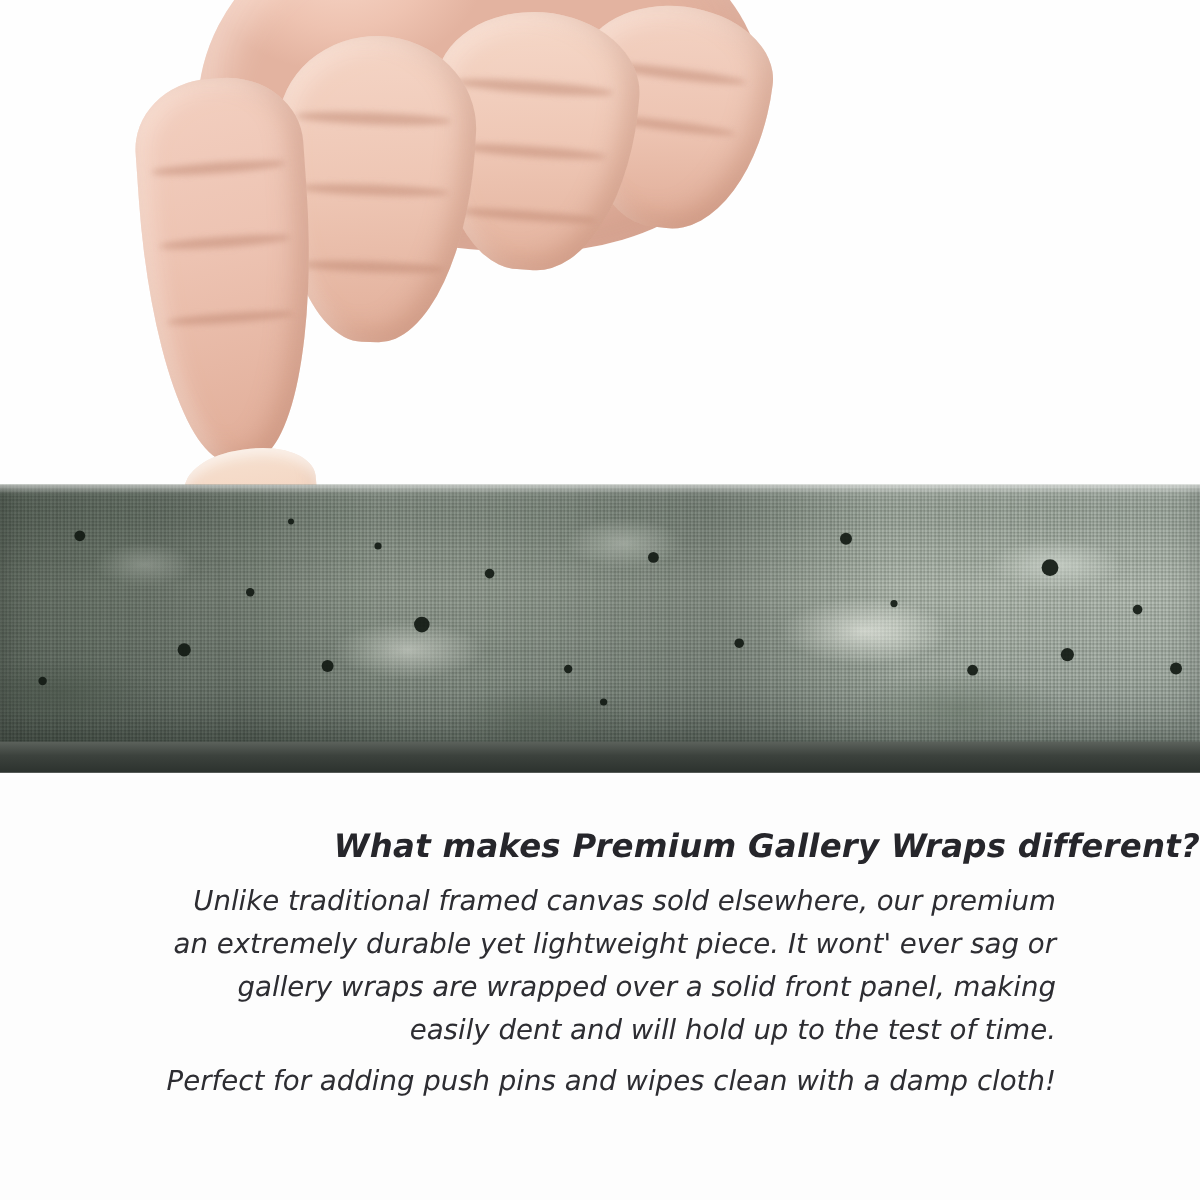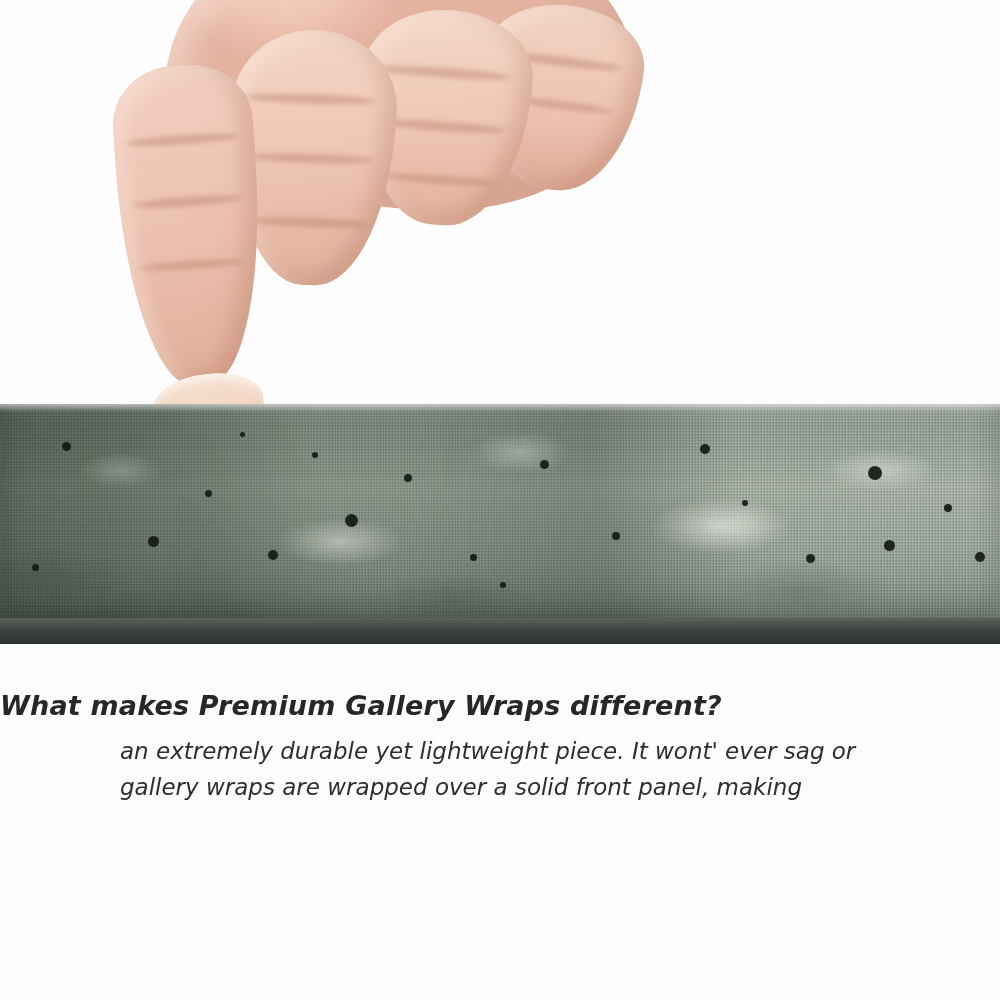--- a/index.html
+++ b/index.html
@@ -173,21 +173,21 @@
     height: 8px;
     background: linear-gradient(180deg, rgba(255,255,255,0.55), rgba(255,255,255,0));
   }
 
   
   .caption {
     position: absolute;
     left: 0;
     top: 690px;
     width: 1000px;
-    text-align: left;
+    text-align: right;
     font-family: "DejaVu Sans", sans-serif;
     color: #2f2f33;
   }
   .caption-heading {
     font-size: 27px;
     font-style: italic;
     font-weight: 700;
     letter-spacing: 0.2px;
     margin: 0 0 12px 0;
     color: #26262b;
@@ -269,18 +269,21 @@
 
         <div class="canvas-top-highlight"></div>
       </div>
       <div class="canvas-bottom-edge"></div>
     </div>
   </div>
 
   <div class="caption">
     <div class="caption-heading">What makes Premium Gallery Wraps different?</div>
     <div class="caption-body">
+      <span class="caption-line">Unlike traditional framed canvas sold elsewhere, our premium</span>
       <span class="caption-line">an extremely durable yet lightweight piece. It wont' ever sag or</span>
       <span class="caption-line">gallery wraps are wrapped over a solid front panel, making</span>
+      <span class="caption-line">easily dent and will hold up to the test of time.</span>
+      <span class="caption-last">Perfect for adding push pins and wipes clean with a damp cloth!</span>
     </div>
   </div>
 
 </div>
 
 </body></html>

